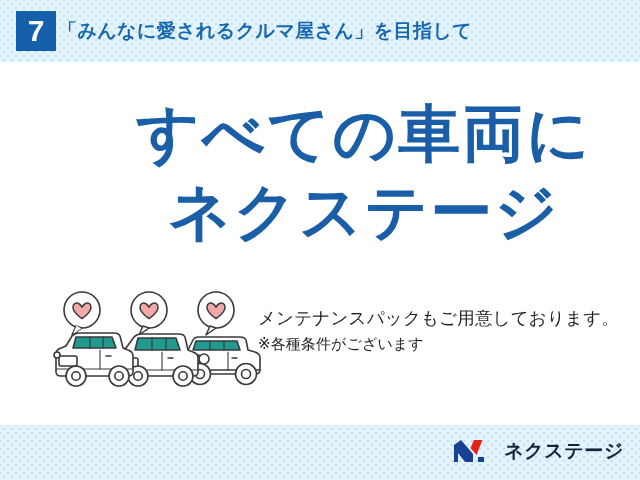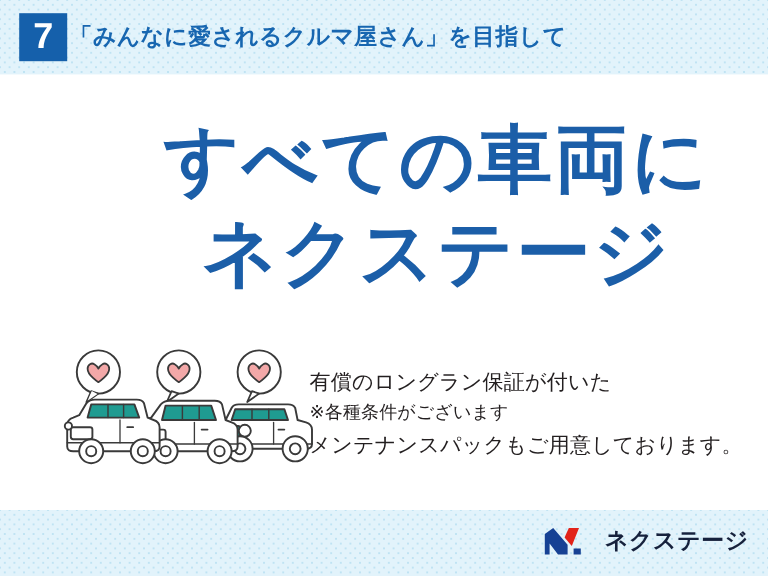--- a/index.html
+++ b/index.html
@@ -304,23 +304,22 @@
 
           <circle cx="24" cy="86" r="10" fill="#ffffff" stroke="#3a3a3a"></circle>
           <circle cx="24" cy="86" r="4.2" fill="#ffffff" stroke="#3a3a3a"></circle>
           <circle cx="67" cy="86" r="10" fill="#ffffff" stroke="#3a3a3a"></circle>
           <circle cx="67" cy="86" r="4.2" fill="#ffffff" stroke="#3a3a3a"></circle>
         </g>
       </g>
     </svg>
 
     <div id="body-copy">
-      <div id="body-line1">有償のロングラン保証が付いた</div>
+      <div id="body-line2">メンテナンスパックもご用意しております。</div>
       <div id="body-line3">※各種条件がございます</div>
-      <div id="body-line2">メンテナンスパックもご用意しております。</div>
     </div>
   </div>
 
   <div id="footer" class="dot-band">
     <div id="footer-logo">
       <svg id="logo-mark" viewBox="0 0 34 26">
         <path d="M2 24 L2 7 L9 2 L21 16 L21 24 L13 24 L6 15 L6 24 Z" fill="#164194"></path>
         <path d="M22 2 L30.5 2 L24.5 17 L18.5 10 Z" fill="#e2231a"></path>
         <path d="M26 19 L32 19 L32 24 L26 24 Z" fill="#164194"></path>
       </svg>

